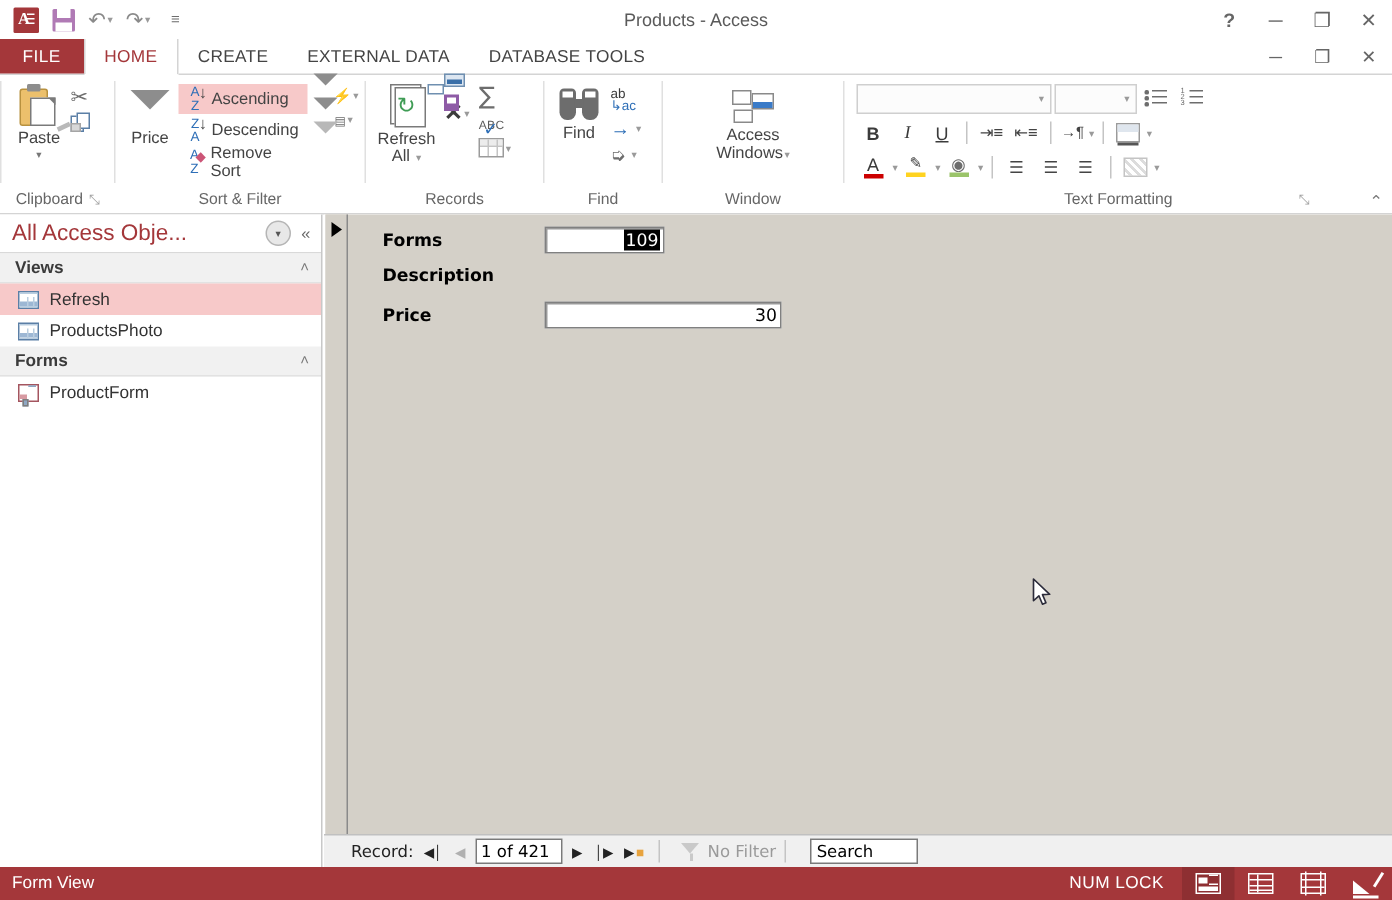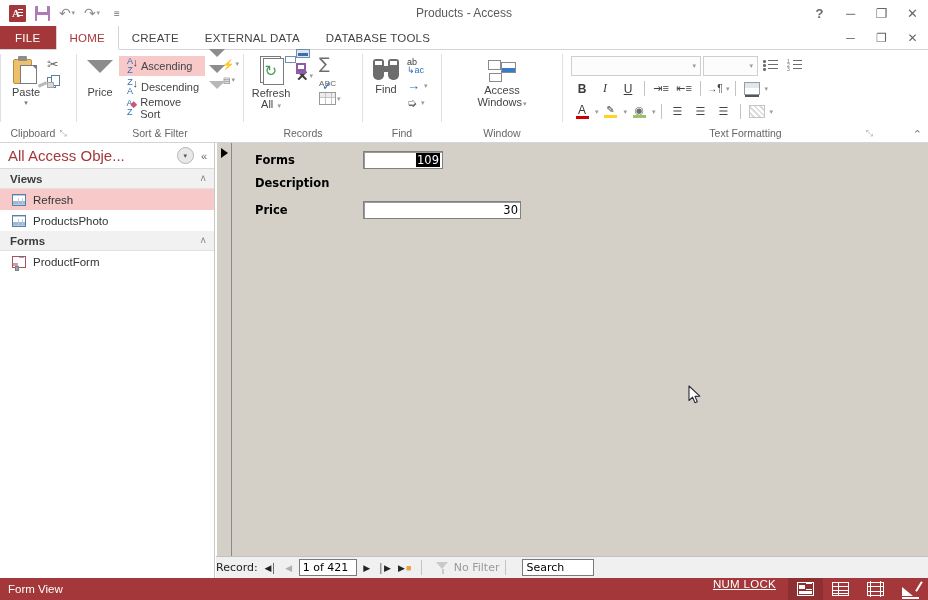--- a/index.html
+++ b/index.html
@@ -278,21 +278,21 @@
     display: flex; align-items: center;
     box-shadow: inset 1px 1px 0 #9a9a9a;
     font-family: "DejaVu Sans", sans-serif;
   }
   .ftext.right { justify-content: flex-end; }
   .sel-text { background: #000; color: #fff; padding: 0 1px; }
 
   
   .recnav {
     height: 22px; background: #f0f0f0; border-top: 1px solid #c0c0c0;
-    display: flex; align-items: center; padding-left: 0; gap: 2px;
+    display: flex; align-items: center; padding-left: 18px; gap: 2px;
   }
   .recnav .lbl { font-size: 11px; color: #222; margin-right: 3px; font-family: "DejaVu Sans", sans-serif; }
   .nvbtn { width: 16px; height: 18px; display:flex; align-items:center; justify-content:center; font-size: 9px; color:#222; }
   .nvbtn.dim { color: #b0b0b0; }
   .recbox {
     height: 17px; min-width: 58px; border: 1px solid #7a7a7a; background: #fff;
     font-size: 11px; color: #000; display:flex; align-items:center; padding: 0 3px;
     font-family: "DejaVu Sans", sans-serif;
   }
   .newrec-btn { position: relative; width: 20px; height: 18px; display:flex; align-items:center; justify-content:center; }
@@ -306,21 +306,21 @@
   }
   .vdiv { width: 1px; height: 15px; background: #c4c4c4; margin: 0 4px; }
 
   
   .statusbar {
     position: absolute; left: 0; bottom: 0; width: 928px; height: 22px;
     background: #a4373a; color: #fff; display: flex; align-items: center;
     font-size: 11.5px;
   }
   .status-left { padding-left: 8px; }
-  .status-right { margin-left: auto; display: flex; height: 22px; text-decoration: underline; }
+  .status-right { margin-left: auto; display: flex; align-items: center; height: 22px; }
   .numlock { padding-right: 12px; letter-spacing: .3px; }
   .vbtn { width: 35px; height: 22px; display: flex; align-items: center; justify-content: center; }
   .vbtn.on { background: #8e2f32; }
   .vi { width: 17px; height: 14px; border: 1.4px solid #fff; position: relative; }
   .vi.form .cap { position:absolute; left:1px; top:1.5px; width:6px; height:4px; background:#fff; }
   .vi.form i { position:absolute; right:1px; height:1.4px; width:6px; background:#fff; }
   .vi.form i:nth-of-type(1){ top:2px } .vi.form i:nth-of-type(2){ top:6px }
   .vi.form .b { position:absolute; left:1px; bottom:1.5px; width:13px; height:3px; background:#fff; }
   .vi.sheet i { position:absolute; left:0; right:0; height:1.4px; background:#fff; }
   .vi.sheet i:nth-of-type(1){ top:3px } .vi.sheet i:nth-of-type(2){ top:6.5px } .vi.sheet i:nth-of-type(3){ top:10px }

